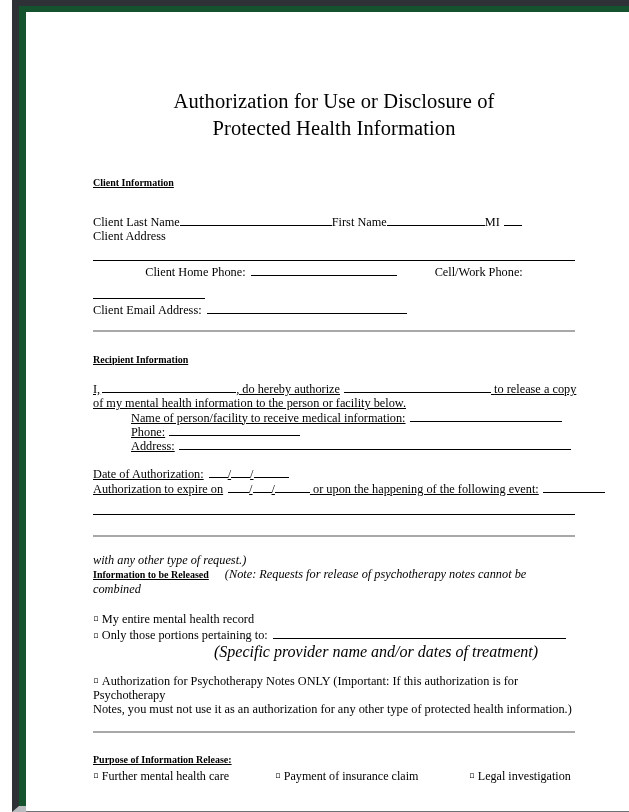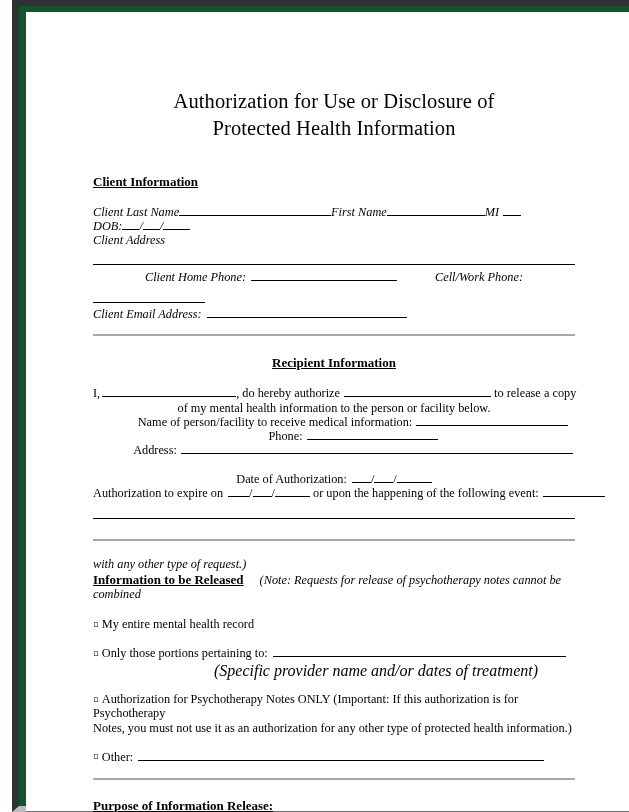--- a/index.html
+++ b/index.html
@@ -55,21 +55,21 @@
     font-size: 20.5px;
     line-height: 1.33;
     margin-top: 76px;
     letter-spacing: 0.1px;
   }
   .doc-title .t-line { display: block; }
 
   
   .section-head {
     font-weight: bold;
-    font-size: 13px;
+    font-size: 10px;
     text-decoration: underline;
     display: inline-block;
   }
 
   .block { font-size: 12.3px; line-height: 1.16; }
 
   .row { white-space: nowrap; }
   .fill-u {            
     display: inline-block;
     border-bottom: 1.3px solid #000;
@@ -117,28 +117,25 @@
     <div class="sheet">
 
       <div class="doc-title">
         <span class="t-line">Authorization for Use or Disclosure of</span>
         <span class="t-line">Protected Health Information</span>
       </div>
 
       <div style="margin-top:29px;">
         <span class="section-head">Client Information</span>
 
-        <div class="block" style="margin-top:15px;font-style:italic;">
+        <div class="block" style="margin-top:25px;">
           <div class="row">
             <span>Client Last Name</span><span class="fill-u" style="width:152px;"></span><span>First Name</span><span class="fill-u" style="width:98px;"></span><span>MI</span><span class="fill-u" style="width:18px;margin-left:4px;"></span>
           </div>
 
-          <div class="row">
-            <span>DOB:</span><span class="fill-u" style="width:17px;"></span><span>/</span><span class="fill-u" style="width:17px;"></span><span>/</span><span class="fill-u" style="width:27px;"></span>
-          </div>
 
           <div class="row">
             <span>Client Address</span>
           </div>
 
           <div style="margin-top:7px;">
             <span class="fill-u" style="width:482px;"></span>
           </div>
 
           <div class="row" style="margin-top:1px;text-align:center;">
@@ -150,24 +147,24 @@
           </div>
 
           <div class="row" style="margin-top:1px;">
             <span>Client Email Address:</span><span class="fill-u" style="width:200px;margin-left:5px;"></span>
           </div>
         </div>
       </div>
 
       <hr class="divider" style="margin-top:13px;">
 
-      <div style="margin-top:17px;text-align:center;">
+      <div style="margin-top:17px;">
         <span class="section-head">Recipient Information</span>
 
-        <div class="block" style="margin-top:15px;">
+        <div class="block" style="margin-top:15px;text-decoration:underline;">
           <div class="row">
             <span>I,</span><span class="fill-u" style="width:134px;margin-left:2px;"></span><span>, do hereby authorize</span><span class="fill-u" style="width:147px;margin-left:4px;"></span> <span>to release a copy</span>
           </div>
 
           <div class="row">
             <span>of my mental health information to the person or facility below.</span>
           </div>
 
           <div class="row indent">
             <span>Name of person/facility to receive medical information:</span><span class="fill-u" style="width:152px;margin-left:4px;"></span>
@@ -203,38 +200,35 @@
             <span class="note-ital">with any other type of request.)</span>
           </div>
           <div>
             <span class="section-head">Information to be Released</span><span style="display:inline-block;width:16px;"></span><span class="note-ital">(Note: Requests for release of psychotherapy notes cannot be combined</span>
           </div>
 
           <div class="row" style="margin-top:16px;">
             <span class="chk">▫</span><span>My entire mental health record</span>
           </div>
 
-          <div class="row" style="margin-top:15px;">
+          <div class="row" style="margin-top:2px;">
             <span class="chk">▫</span><span>Only those portions pertaining to:</span><span class="fill-u" style="width:293px;margin-left:5px;"></span>
           </div>
 
           <div style="text-align:center;padding-left:84px;margin-top:1px;">
             <span class="caption">(Specific provider name and/or dates of treatment)</span>
           </div>
 
           <div style="margin-top:12px;">
             <span class="chk">▫</span><span>Authorization for Psychotherapy Notes ONLY (Important: If this authorization is for Psychotherapy</span>
           </div>
           <div>
             <span>Notes, you must not use it as an authorization for any other type of protected health information.)</span>
           </div>
 
-          <div class="row" style="margin-top:15px;">
-            <span class="chk">▫</span><span>Other:</span><span class="fill-u" style="width:406px;margin-left:5px;"></span>
-          </div>
         </div>
       </div>
 
       <hr class="divider" style="margin-top:14px;">
 
       <div style="margin-top:16px;">
         <div>
           <span class="section-head">Purpose of Information Release:</span>
         </div>
 

